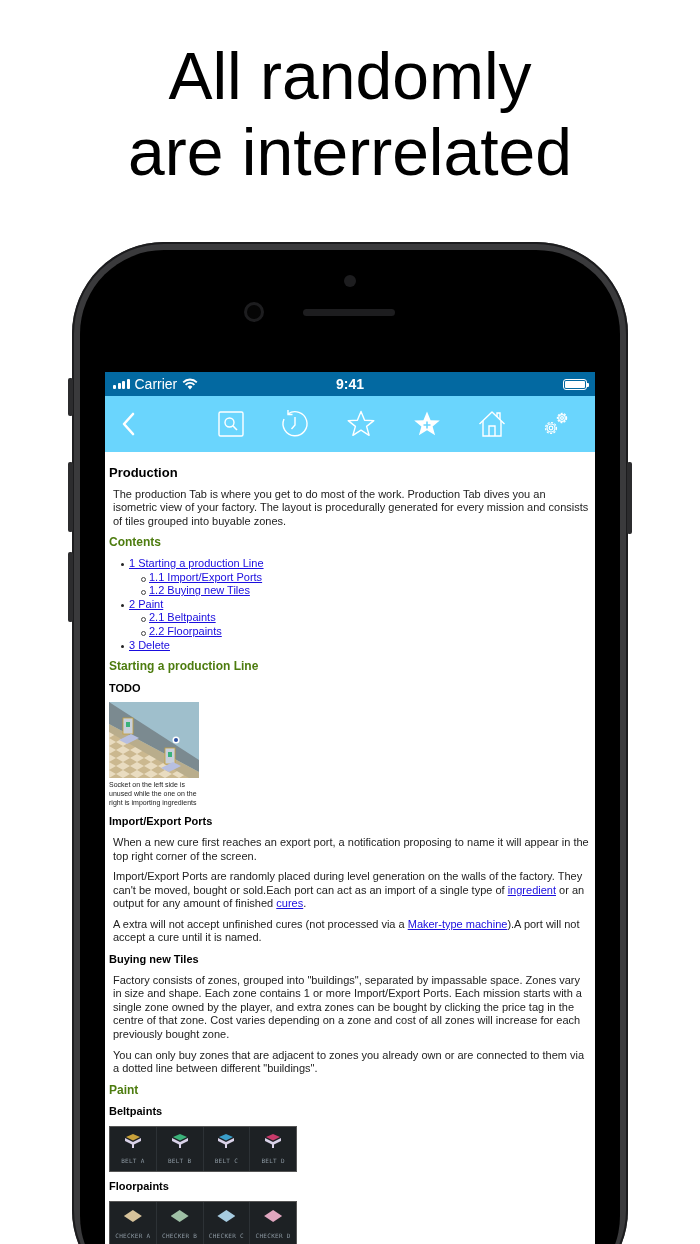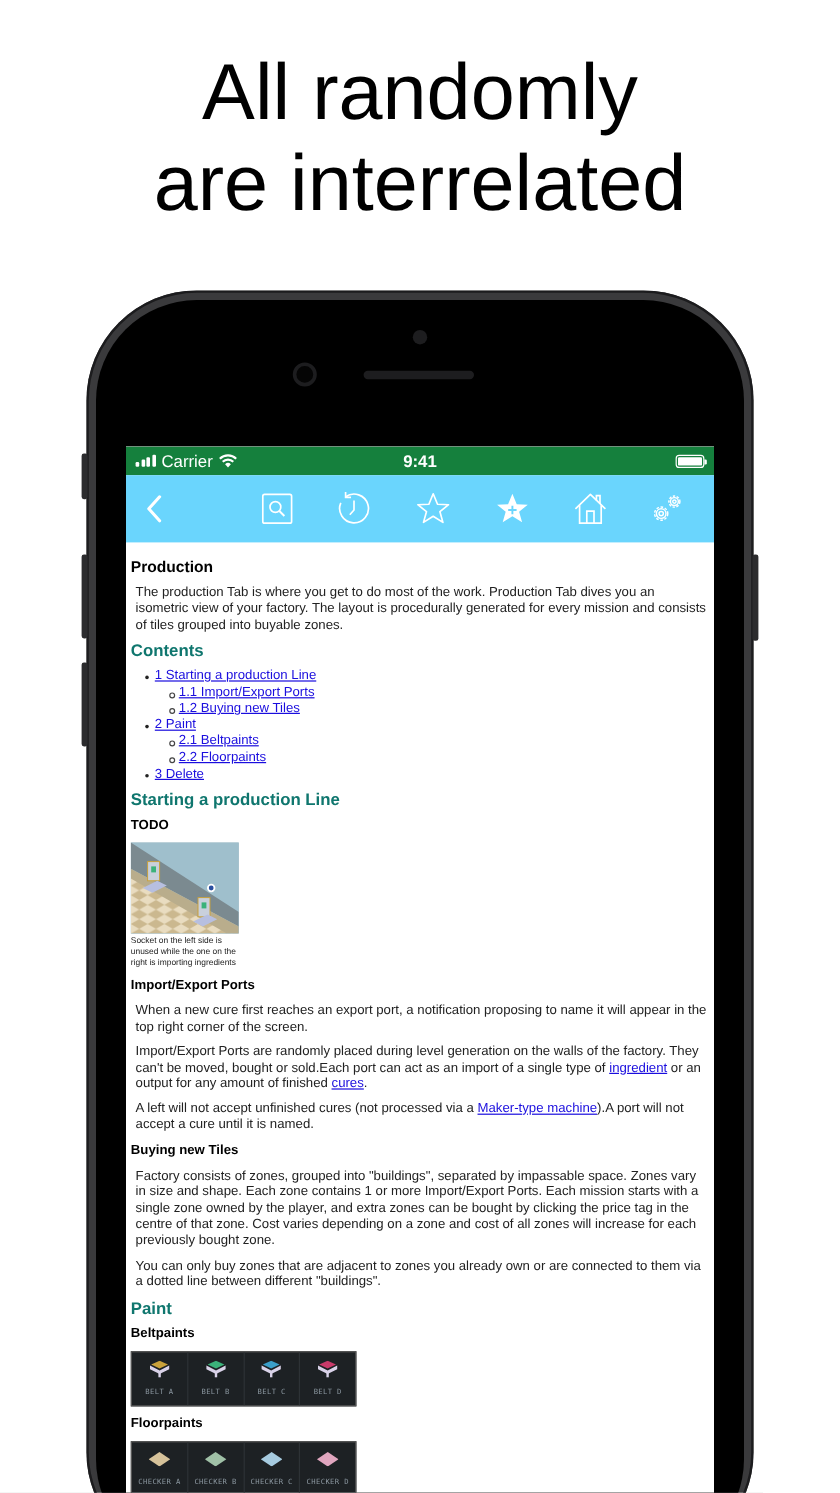--- a/index.html
+++ b/index.html
@@ -35,21 +35,21 @@
     position: absolute; left: 303px; top: 309px; width: 92px; height: 7px;
     border-radius: 4px; background: #1d1d1f;
   }
 
   
   .screen {
     position: absolute; left: 105px; top: 372px; width: 490px; height: 872px;
     background: #fff; overflow: hidden;
   }
   .statusbar {
-    height: 24px; background: #15803d; color: #fff;
+    height: 24px; background: #0369a1; color: #fff;
     display: flex; align-items: center; position: relative;
     font-size: 14px; padding: 0 8px;
   }
   .status-left { display: flex; align-items: center; gap: 5px; }
   .signal { display: flex; align-items: flex-end; gap: 1.5px; height: 10px; }
   .signal span { width: 3px; background: #fff; border-radius: 1px; }
   .status-time {
     position: absolute; left: 0; right: 0; text-align: center;
     font-weight: 700; font-size: 14px;
   }
@@ -73,21 +73,21 @@
   .tb-btn svg { display: block; }
 
   
   .content {
     padding: 4px 4px 0 4px; font-size: 11px; line-height: 13.6px; color: #222;
   }
   .content h1 {
     text-align: left; font-size: 13px; font-weight: 700; margin: 10px 0 8px 0; color: #000;
   }
   .content p { margin: 0 0 7px 4px; }
-  .content h2 { font-size: 14px; font-weight: 700; color: #0f766e; margin: 8px 0 7px 0; }
+  .content h2 { font-size: 12px; font-weight: 700; color: #4d7c0f; margin: 8px 0 7px 0; }
   .content h3 { font-size: 11px; font-weight: 700; color: #000; margin: 8px 0 7px 0; }
   a { color: #1a0dde; text-decoration: underline; }
 
   .toc { list-style: none; margin: 0 0 6px 0; }
   .toc li { position: relative; padding-left: 20px; line-height: 13.6px; }
   .toc li::before {
     content: ""; position: absolute; left: 12px; top: 6px; width: 3px; height: 3px;
     background: #222; border-radius: 50%;
   }
   .toc li.sub { padding-left: 40px; }
@@ -258,21 +258,21 @@
           <circle cx="67" cy="38" r="3.5" fill="#fff"></circle>
           <circle cx="67" cy="38" r="2" fill="#2a4fa0"></circle>
         </svg>
       </div>
       <div class="figure-caption">Socket on the left side is unused while the one on the right is importing ingredients</div>
     </div>
 
     <h3>Import/Export Ports</h3>
     <p>When a new cure first reaches an export port, a notification proposing to name it will appear in the top right corner of the screen.</p>
     <p><span>Import/Export Ports are randomly placed during level generation on the walls of the factory. They can't be moved, bought or sold.Each port can act as an import of a single type of </span><a href="#">ingredient</a><span> or an output for any amount of finished </span><a href="#">cures</a><span>.</span></p>
-    <p><span>A left will not accept unfinished cures (not processed via a </span><a href="#">Maker-type machine</a><span>).A port will not accept a cure until it is named.</span></p>
+    <p><span>A extra will not accept unfinished cures (not processed via a </span><a href="#">Maker-type machine</a><span>).A port will not accept a cure until it is named.</span></p>
 
     <h3>Buying new Tiles</h3>
     <p>Factory consists of zones, grouped into "buildings", separated by impassable space. Zones vary in size and shape. Each zone contains 1 or more Import/Export Ports. Each mission starts with a single zone owned by the player, and extra zones can be bought by clicking the price tag in the centre of that zone. Cost varies depending on a zone and cost of all zones will increase for each previously bought zone.</p>
     <p>You can only buy zones that are adjacent to zones you already own or are connected to them via a dotted line between different "buildings".</p>
 
     <h2>Paint</h2>
     <h3>Beltpaints</h3>
     <div class="paint-strip">
       <div class="paint-cell">
         <svg class="belt-swatch" viewBox="0 0 18 14">

